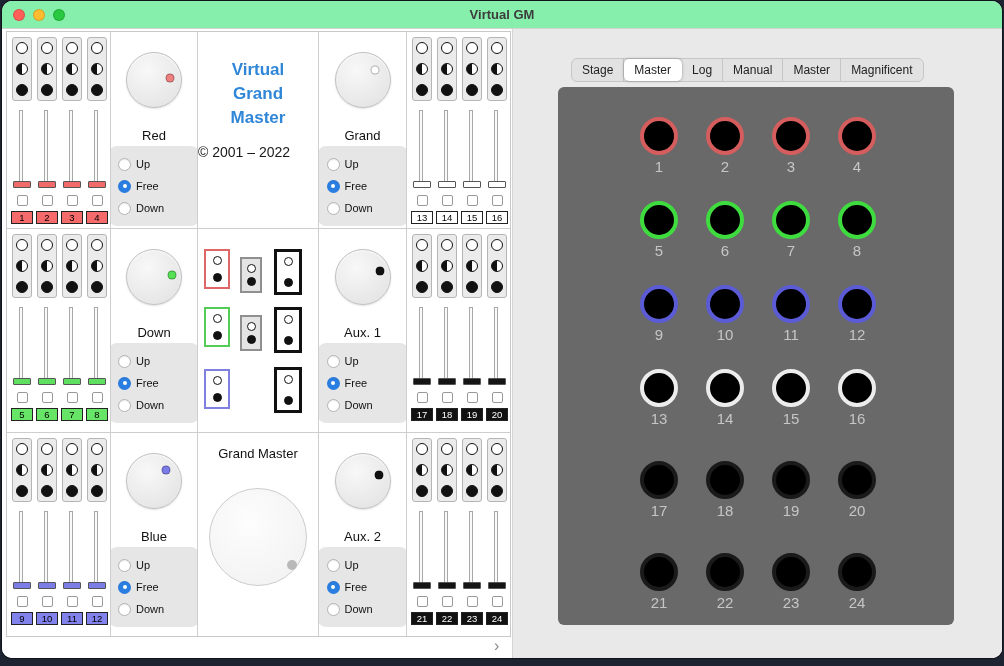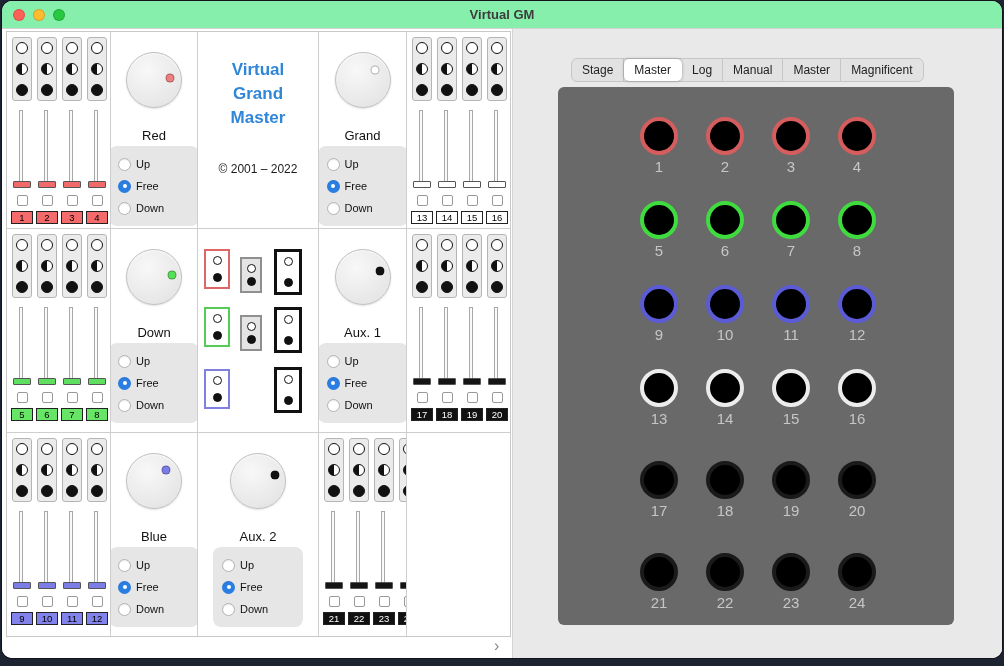--- a/index.html
+++ b/index.html
@@ -48,21 +48,21 @@
               border-radius:8px;padding:7px 0 7px 9px;box-sizing:border-box;}
   .radiorow{display:flex;align-items:center;gap:5px;height:22px;}
   .radio{width:13px;height:13px;border-radius:50%;background:#fff;border:1px solid #b3b3b3;
          box-sizing:border-box;position:relative;box-shadow:inset 0 1px 1px rgba(0,0,0,.08);flex:0 0 auto;}
   .radio.sel{border:none;}
   .radio.sel::after{content:"";position:absolute;left:4.5px;top:4.5px;width:4px;height:4px;border-radius:50%;background:#fff;}
   .rlabel{font-size:11px;color:#111;}
   
   .studio{margin-top:10px;text-align:center;font-size:11px;color:#1a1a1a;line-height:13px;}
   .product{margin-top:26px;text-align:center;font-size:17px;font-weight:bold;line-height:24px;}
-  .copyright{margin-top:32px;text-align:center;font-size:12px;color:#1a1a1a;}
+  .copyright{margin-top:14px;text-align:left;font-size:14px;color:#1a1a1a;}
   
   .mbox{position:absolute;background:#fff;box-sizing:border-box;display:flex;flex-direction:column;
         align-items:center;justify-content:space-between;padding:5px 0;border-style:solid;border-color:#000;}
   .mc{width:9px;height:9px;border-radius:50%;border:1.5px solid #111;box-sizing:border-box;display:block;}
   .mc.solid{background:#111}
   .mc.hollow{background:#fff}
   .m-red{left:6px;top:20px;width:26px;height:40px;border-width:2px}
   .m-green{left:6px;top:78px;width:26px;height:40px;border-width:2px}
   .m-blue{left:6px;top:140px;width:26px;height:40px;border-width:2px}
   .m-g1{left:42px;top:28px;width:22px;height:36px;border-width:2px;background:#e4e4e4}
@@ -629,20 +629,26 @@
               <span class="radio sel" style="background: rgb(42, 125, 225);"></span>
               <span class="rlabel">Free</span>
             </label>
             <label class="radiorow">
               <span class="radio"></span>
               <span class="rlabel">Down</span>
             </label>
           </div>
         </div>
 
+      <div class="cell">
+        <div class="gm-label">Grand Master</div>
+        <div class="gm-knob">
+          <span class="gm-dot" style="background: rgb(185, 185, 185);"></span>
+        </div>
+      </div>
 
       <div class="cell master">
           <div class="knob">
             <span class="kdot" style="background: rgb(17, 17, 17); left: 81%; top: 39%;"></span>
           </div>
           <div class="mlabel">Aux. 2</div>
           <div class="radiopanel">
             <label class="radiorow">
               <span class="radio"></span>
               <span class="rlabel">Up</span>

